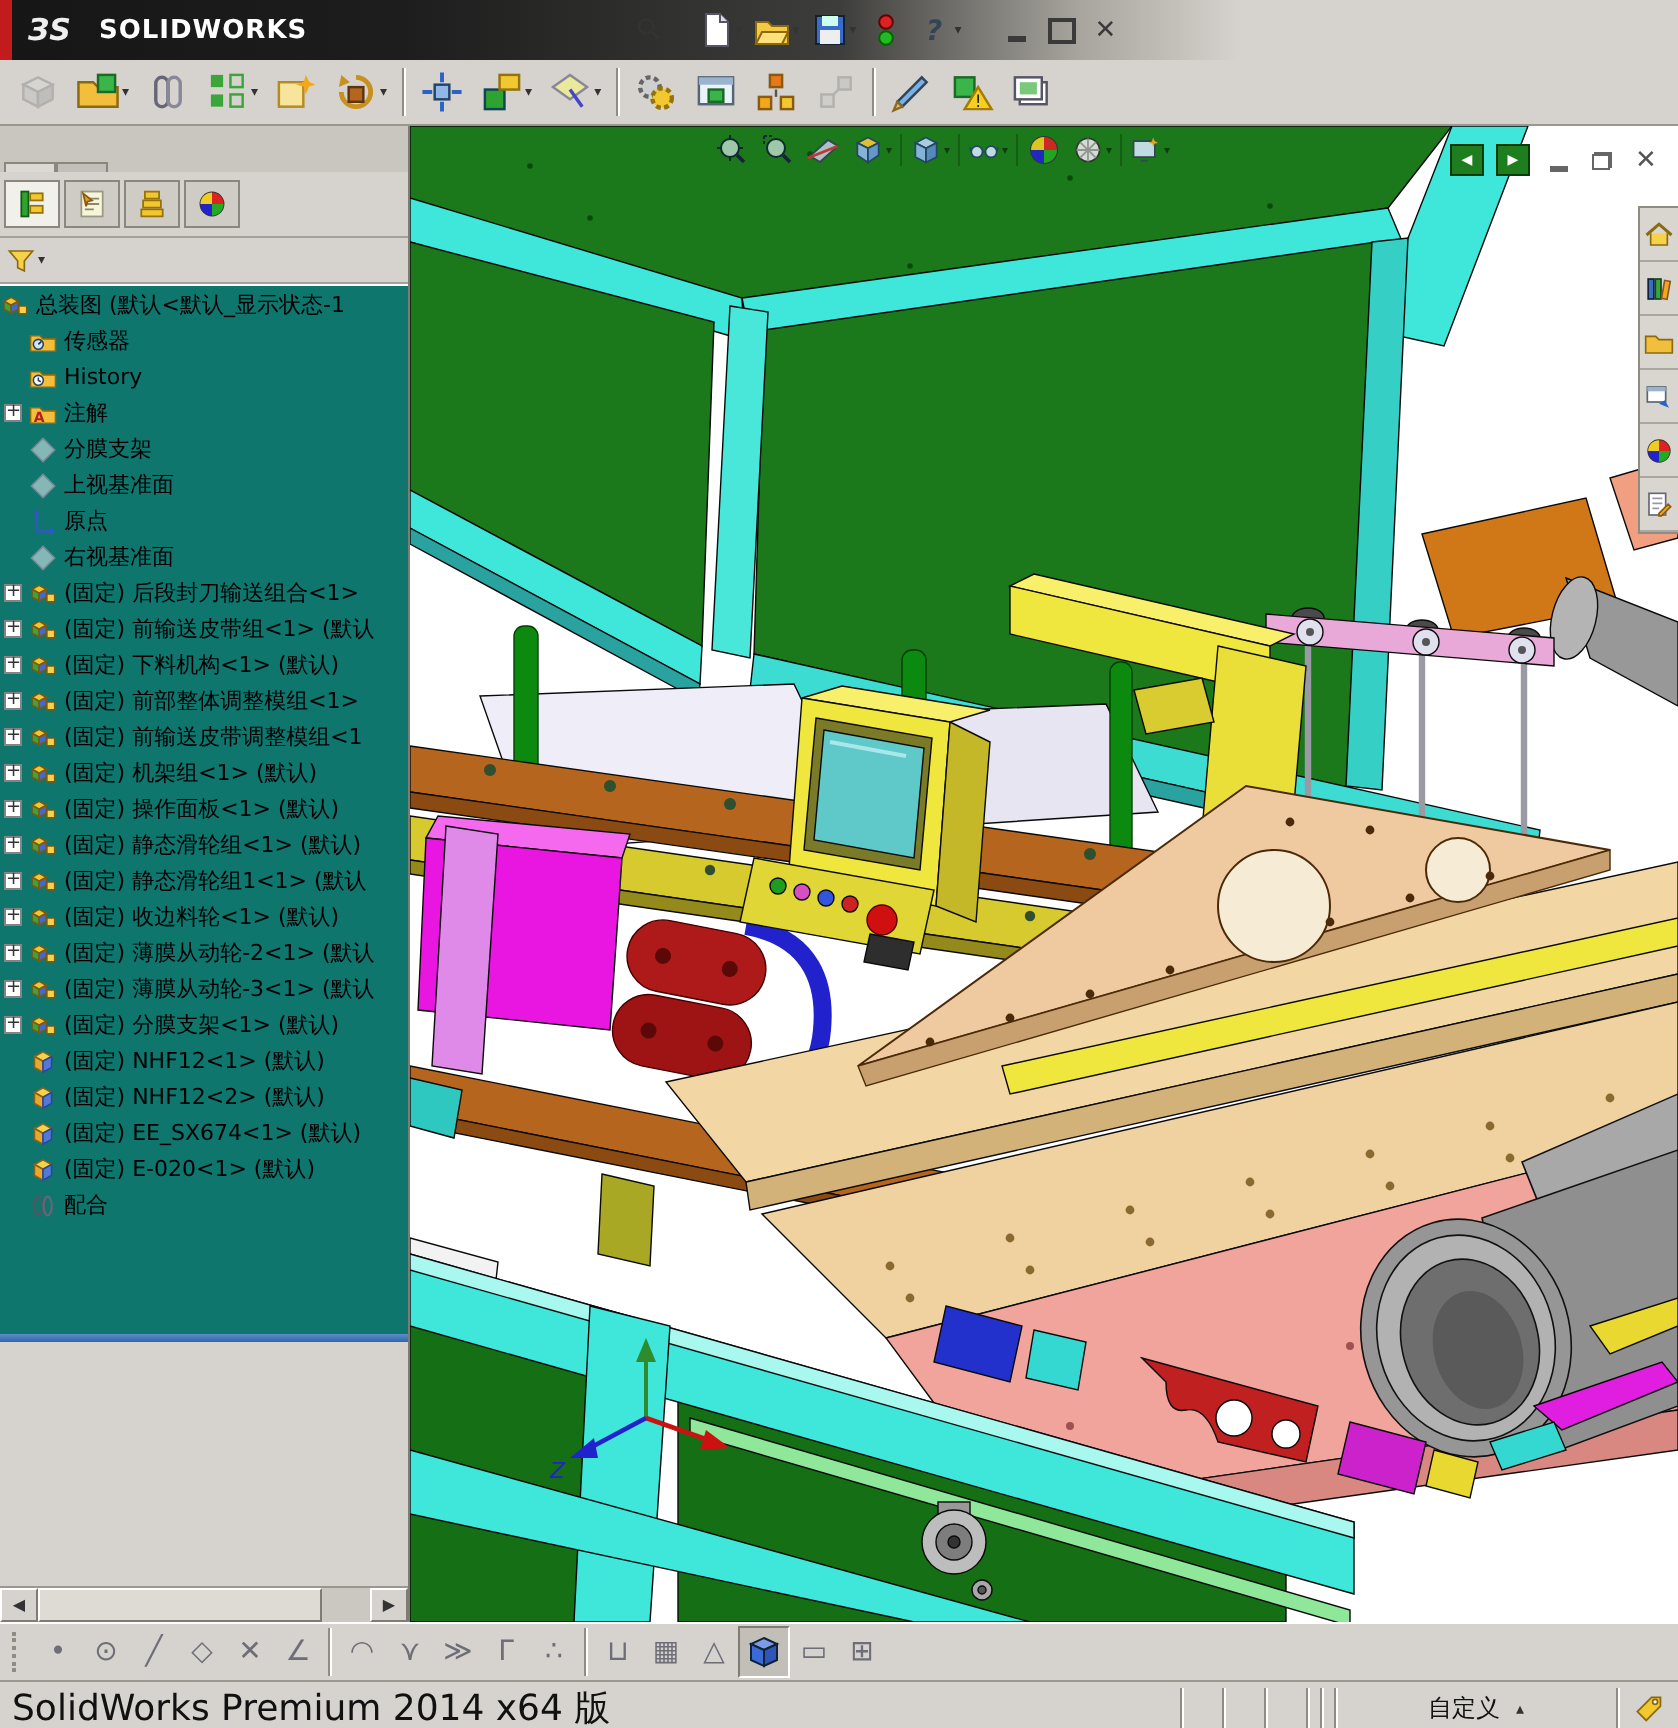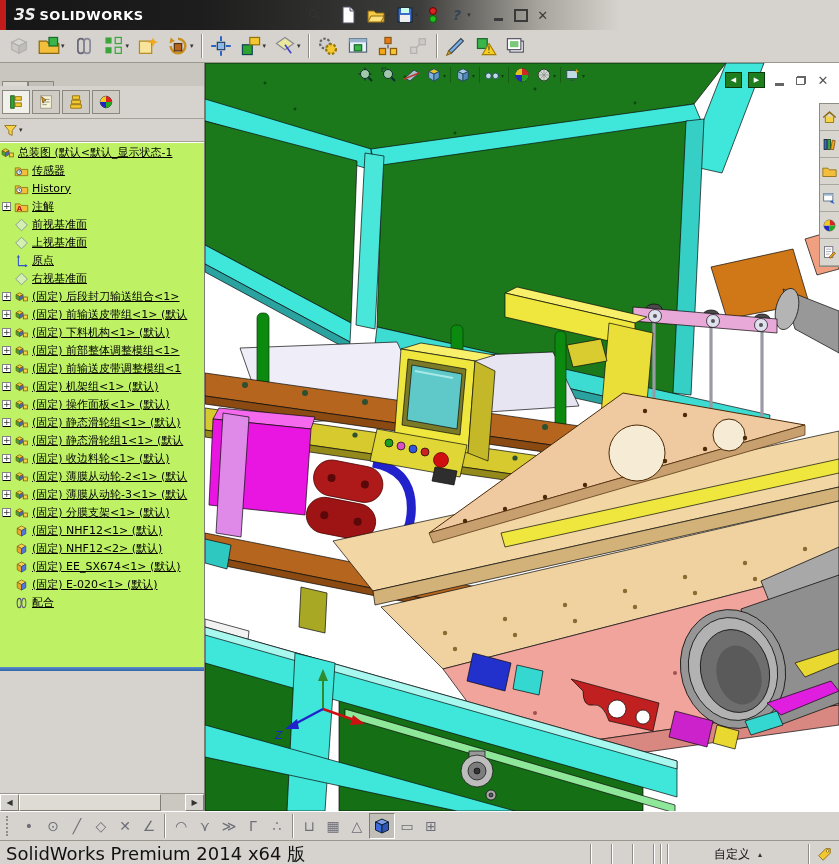--- a/index.html
+++ b/index.html
@@ -4,21 +4,21 @@
 <style>
   html,body{margin:0;padding:0;}
   body{width:839px;height:864px;overflow:hidden;font-family:"DejaVu Sans",sans-serif;background:#D6D3CE;
        -webkit-font-smoothing:antialiased;}
 
   
   #titlebar{height:30px;display:flex;align-items:stretch;
     background:linear-gradient(90deg,#161616 0,#1d1d1d 200px,#3d3d3b 420px,#a8a59e 540px,#d6d3ce 620px,#d6d3ce 100%);}
   #red-stripe{width:6px;background:#C21B1B;}
   #logo{display:flex;align-items:center;padding:0 14px 0 8px;color:#fff;white-space:nowrap;}
-  #logo .lp{font-style:italic;font-weight:bold;font-size:15px;margin-right:4px;color:#eee;}
+  #logo .lp{font-style:italic;font-weight:bold;font-size:15px;margin-right:14px;color:#eee;}
   #logo .lt{font-weight:bold;font-size:13px;letter-spacing:.5px;}
   #menus{display:flex;align-items:center;}
   .menu-item{font-size:12px;padding:0 9px;line-height:30px;cursor:default;}
   .menu-item:nth-child(-n+5){color:#f2f2f2;}
   .menu-item:nth-child(n+6){color:#1a1a1a;}
   #search-btn{width:20px;height:20px;margin:5px 2px;display:flex;align-items:center;justify-content:center;}
   #quickbar{display:flex;align-items:center;margin-left:10px;}
   .qbi{display:flex;align-items:center;height:24px;padding:0 3px;}
   .qbi .ic{width:18px;height:18px;display:block;}
   .dd{font-size:7px;color:#333;margin-left:1px;}
@@ -44,21 +44,21 @@
   #doc-tabs{height:23px;display:flex;align-items:flex-end;padding-left:2px;background:#c9c6bf;}
   .doc-tab{font-size:12px;padding:2px 12px;border:1px solid #8a877f;border-bottom:none;background:#c2bfb8;color:#222;}
   .doc-tab.active{background:#dcd9d2;font-weight:bold;}
   #pane-tabs{height:28px;display:flex;align-items:center;padding:2px 2px;border-bottom:1px solid #a5a29a;}
   .pane-tab{width:26px;height:22px;border:1px solid #8a877f;background:#cfccc5;margin-right:2px;display:flex;align-items:center;justify-content:center;}
   .pane-tab.active{background:#f2f0ea;}
   .pane-tab .ic{width:16px;height:16px;display:block;}
   #filter-row{height:20px;display:flex;align-items:center;padding:1px 3px;border-bottom:1px solid #a5a29a;}
   #filter-row .ic{width:15px;height:15px;display:block;}
   #filter-row .dd{font-size:7px;}
-  #tree{flex:0 0 524px;background:#bef264;overflow:hidden;border-top:1px solid #fff;text-decoration:underline;}
+  #tree{flex:0 0 524px;background:#0f766e;overflow:hidden;border-top:1px solid #fff;}
   .tree-row{height:18px;display:flex;align-items:center;white-space:nowrap;overflow:hidden;}
   .expander{width:9px;height:9px;box-sizing:border-box;border:1px solid #848484;background:#fff;
     font-size:9px;line-height:7px;text-align:center;color:#333;margin:0 3px 0 2px;flex:none;}
   .ticon{width:15px;height:14px;flex:none;margin-right:3px;display:block;}
   .tlabel{font-size:11px;color:#000;}
   #splitter{height:4px;background:linear-gradient(#5a8ecb,#2f64a8);}
   #panel-fill{flex:1;background:#D6D3CE;}
   #hscroll{height:17px;display:flex;align-items:stretch;background:#cbc8c1;border-top:1px solid #9a978f;}
   .sbtn{width:17px;background:#d6d3ce;border:1px solid;border-color:#fff #7f7c74 #7f7c74 #fff;
     font-size:8px;display:flex;align-items:center;justify-content:center;color:#333;}
@@ -394,21 +394,21 @@
               <path d="M1 5h6l2 2h8v8H1z" fill="#F2BE3C" stroke="#8a6a10"></path>
               <text x="6.5" y="14" font-size="9" font-weight="bold" fill="#B02020" text-anchor="middle">A</text>
             </svg></span>
           <span class="tlabel">注解</span>
         </div>
         <div class="tree-row">
           <span class="expander" style="visibility: hidden;">+</span>
           <span class="ticon"><svg viewBox="0 0 18 18" width="100%" height="100%">
               <path d="M9 1.5L16.5 9 9 16.5 1.5 9z" fill="#E6ECF2" fill-opacity=".55" stroke="#7a8a9a"></path>
             </svg></span>
-          <span class="tlabel">前视基准面</span>
+          <span class="tlabel">分膜支架</span>
         </div>
         <div class="tree-row">
           <span class="expander" style="visibility: hidden;">+</span>
           <span class="ticon"><svg viewBox="0 0 18 18" width="100%" height="100%">
               <path d="M9 1.5L16.5 9 9 16.5 1.5 9z" fill="#E6ECF2" fill-opacity=".55" stroke="#7a8a9a"></path>
             </svg></span>
           <span class="tlabel">上视基准面</span>
         </div>
         <div class="tree-row">
           <span class="expander" style="visibility: hidden;">+</span>

